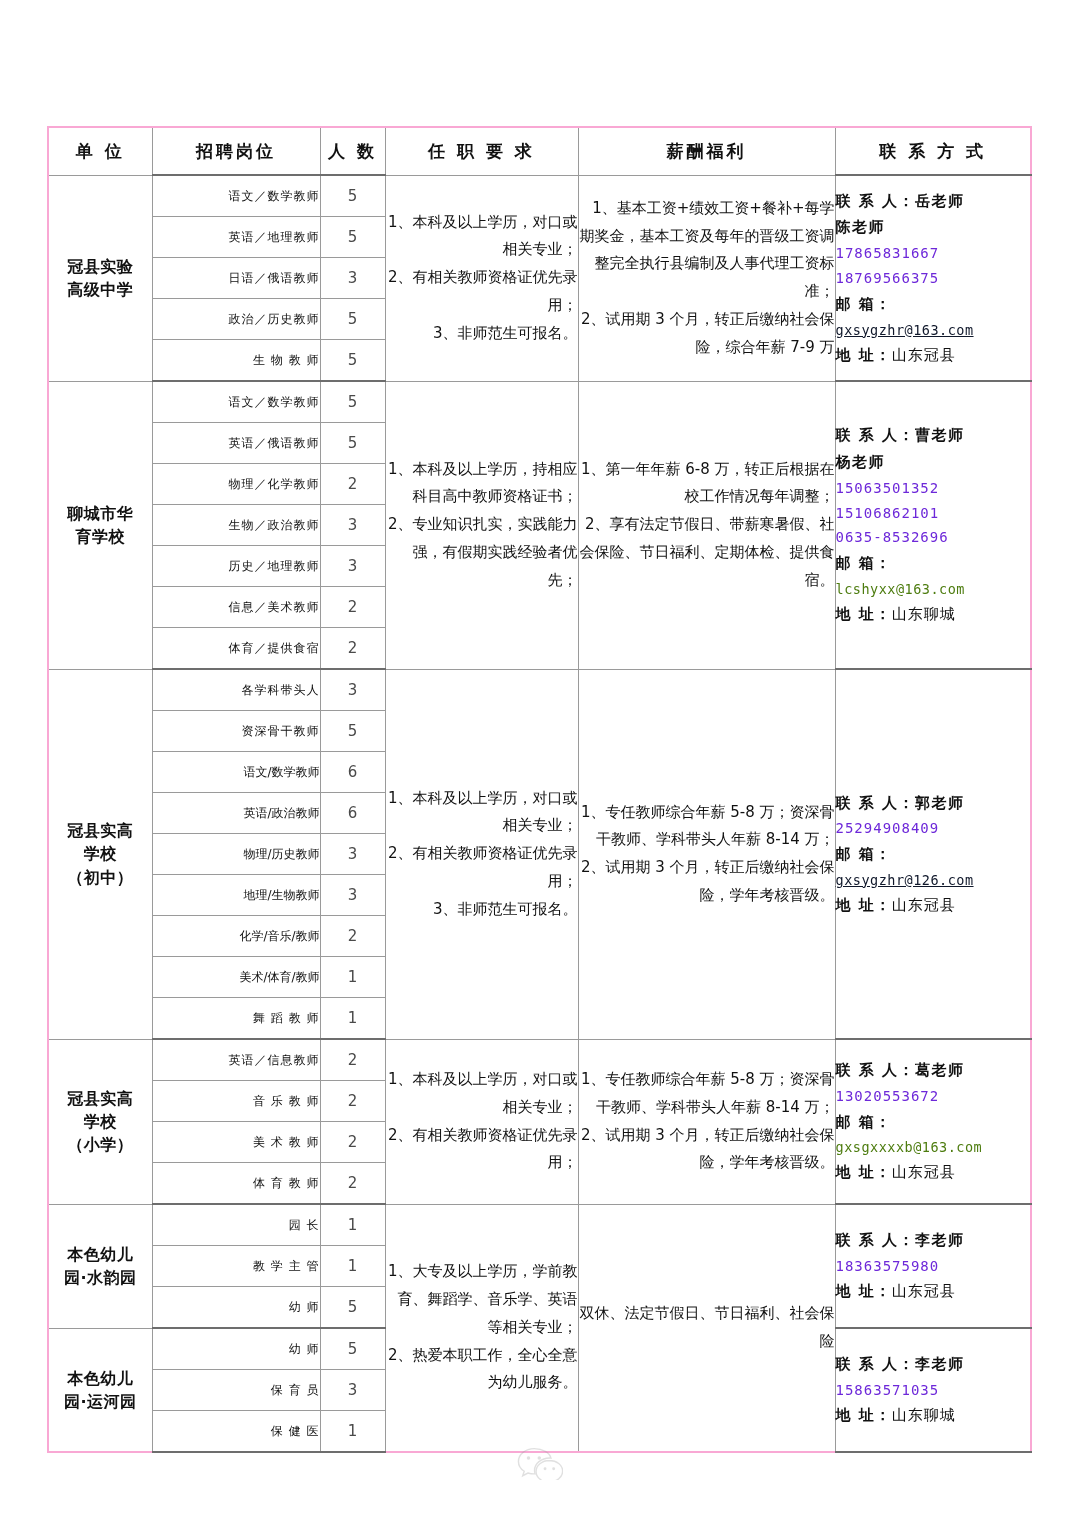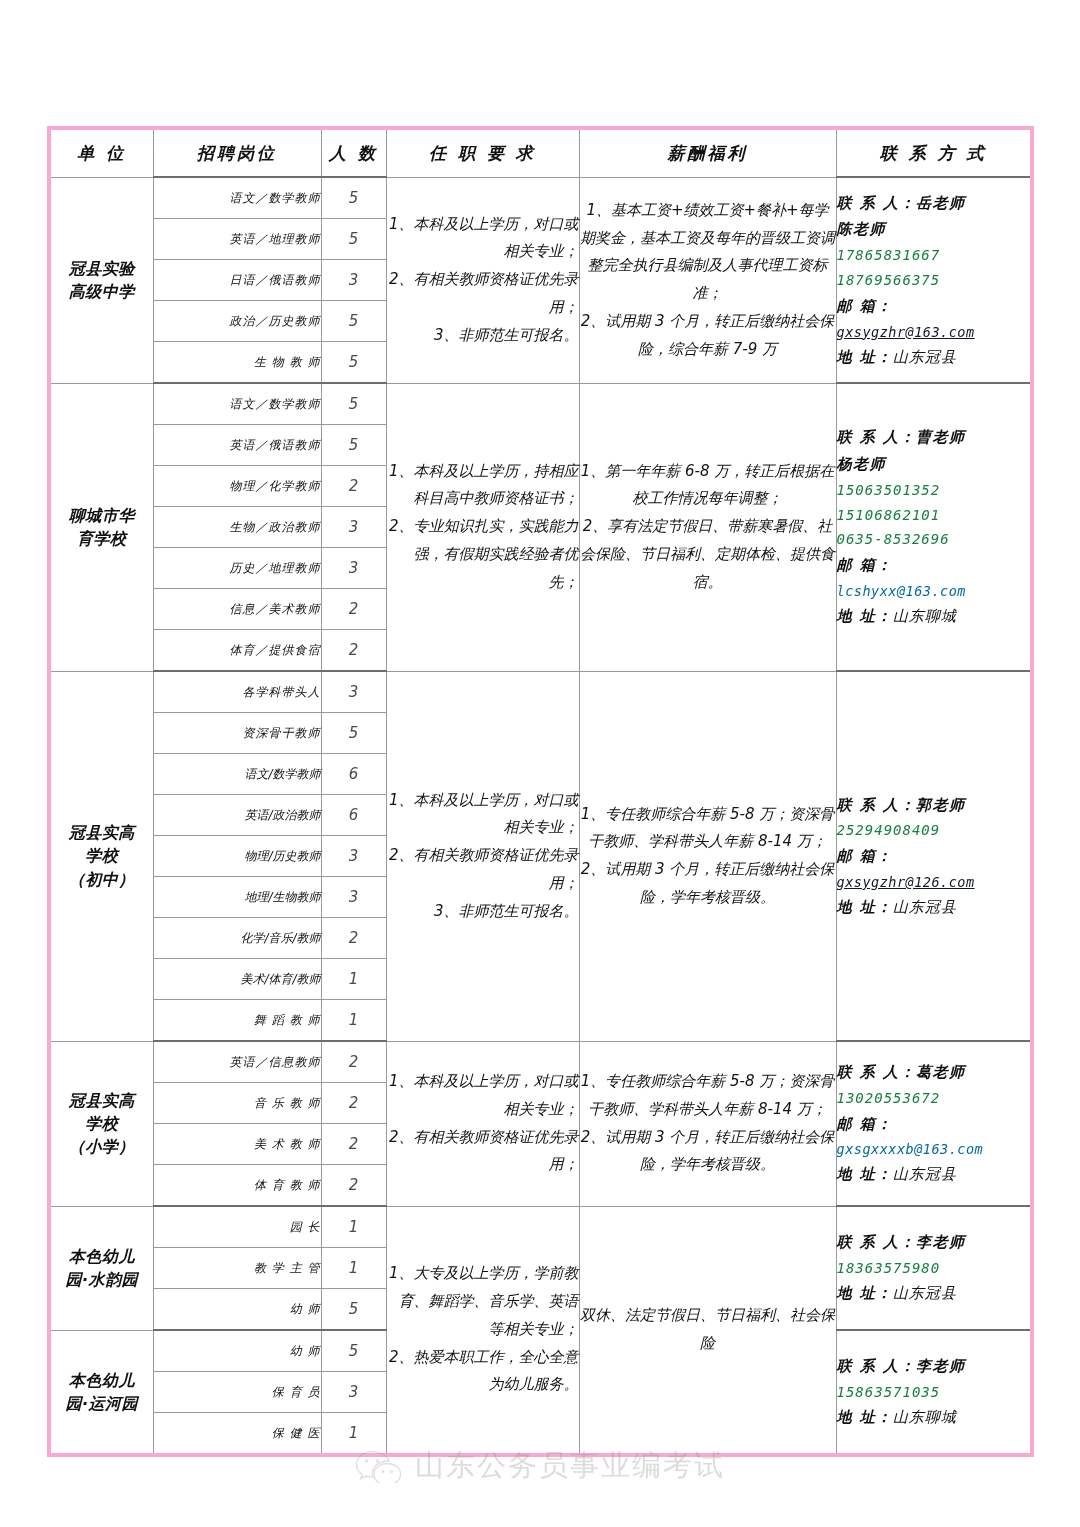--- a/index.html
+++ b/index.html
@@ -37,22 +37,21 @@
     background: #fff;
   }
   table.recruit td, table.recruit th {
     border: 1px solid #9a9a9a;
     vertical-align: middle;
     padding: 0;
     background: #fff;
   }
   
   table.recruit {
-    border: 4px solid #f9a8d4;
-    font-style: italic;
+    border: 2px solid #f9a8d4;
   }
 
   col.c-unit   { width: 104px; }
   col.c-post   { width: 168px; }
   col.c-num    { width: 65px;  }
   col.c-req    { width: 193px; }
   col.c-pay    { width: 257px; }
   col.c-con    { width: 196px; }
 
   thead td {
@@ -89,53 +88,53 @@
   }
   td.req, td.pay, td.con {
     font-size: 15px;
     line-height: 1.85;
     padding: 6px 9px;
     vertical-align: middle;
     border-top: 2px solid #6d6d6d;
     border-bottom: 2px solid #6d6d6d;
   }
   td.req { text-align: right; }
-  td.pay { text-align: center; }
+  td.pay { text-align: right; }
   td.con {
     text-align: left;
     line-height: 1.78;
   }
 
   .sec-top    { border-top: 2px solid #6d6d6d !important; }
   .sec-bottom { border-bottom: 2px solid #6d6d6d !important; border-radius: 20px; }
 
   .con-name {
     font-weight: bold;
     letter-spacing: 1.5px;
   }
   .con-label {
     font-weight: bold;
     letter-spacing: 1.5px;
   }
   .con-num {
     font-family: "DejaVu Sans Mono", "Liberation Mono", monospace;
     font-size: 14px;
     letter-spacing: 1px;
-    color: #15803d;
+    color: #6d28d9;
   }
   .con-mail {
     font-family: "DejaVu Sans Mono", "Liberation Mono", monospace;
     font-size: 13.5px;
     letter-spacing: 0.5px;
     color: #0f172a;
     text-decoration: underline;
     word-break: break-all;
   }
   .con-mail.plain {
-    color: #0369a1;
+    color: #4d7c0f;
     text-decoration: none;
   }
   .con-addr { letter-spacing: 1px; }
 
   
   .footer {
     position: absolute;
     left: 0;
     top: 1446px;
     width: 1080px;
@@ -372,16 +371,15 @@
     <span class="wechat-icon-wrap">
       <svg class="wechat-icon" viewBox="0 0 64 46" xmlns="http://www.w3.org/2000/svg">
         <path d="M24 3C11.8 3 2 11 2 20.8c0 5.5 3.1 10.4 8 13.7l-2 6.2 7.2-3.8c2.8.8 5.8 1.2 8.8 1.2h1.2c-.5-1.5-.8-3.1-.8-4.7 0-9.6 9.4-17.4 21-17.4.6 0 1.2 0 1.8.1C45.6 8.6 35.8 3 24 3z" fill="none" stroke="#9a9a9a" stroke-width="2"></path>
         <circle cx="16" cy="16" r="2.4" fill="#9a9a9a"></circle>
         <circle cx="31" cy="16" r="2.4" fill="#9a9a9a"></circle>
         <path d="M45 19.5c-10.2 0-18.5 6.8-18.5 15.2 0 4.7 2.6 8.9 6.8 11.7l-1.6 5 5.9-3.1c2.4.7 4.9 1 7.4 1 10.2 0 18.5-6.8 18.5-15.2S55.2 19.5 45 19.5z" fill="none" stroke="#9a9a9a" stroke-width="2"></path>
         <circle cx="39" cy="31" r="2" fill="#9a9a9a"></circle>
         <circle cx="51" cy="31" r="2" fill="#9a9a9a"></circle>
       </svg>
     </span>
-    <span class="footer-text">山东公务员事业编考试</span>
   </div>
 
 </div>
 
 </body></html>

